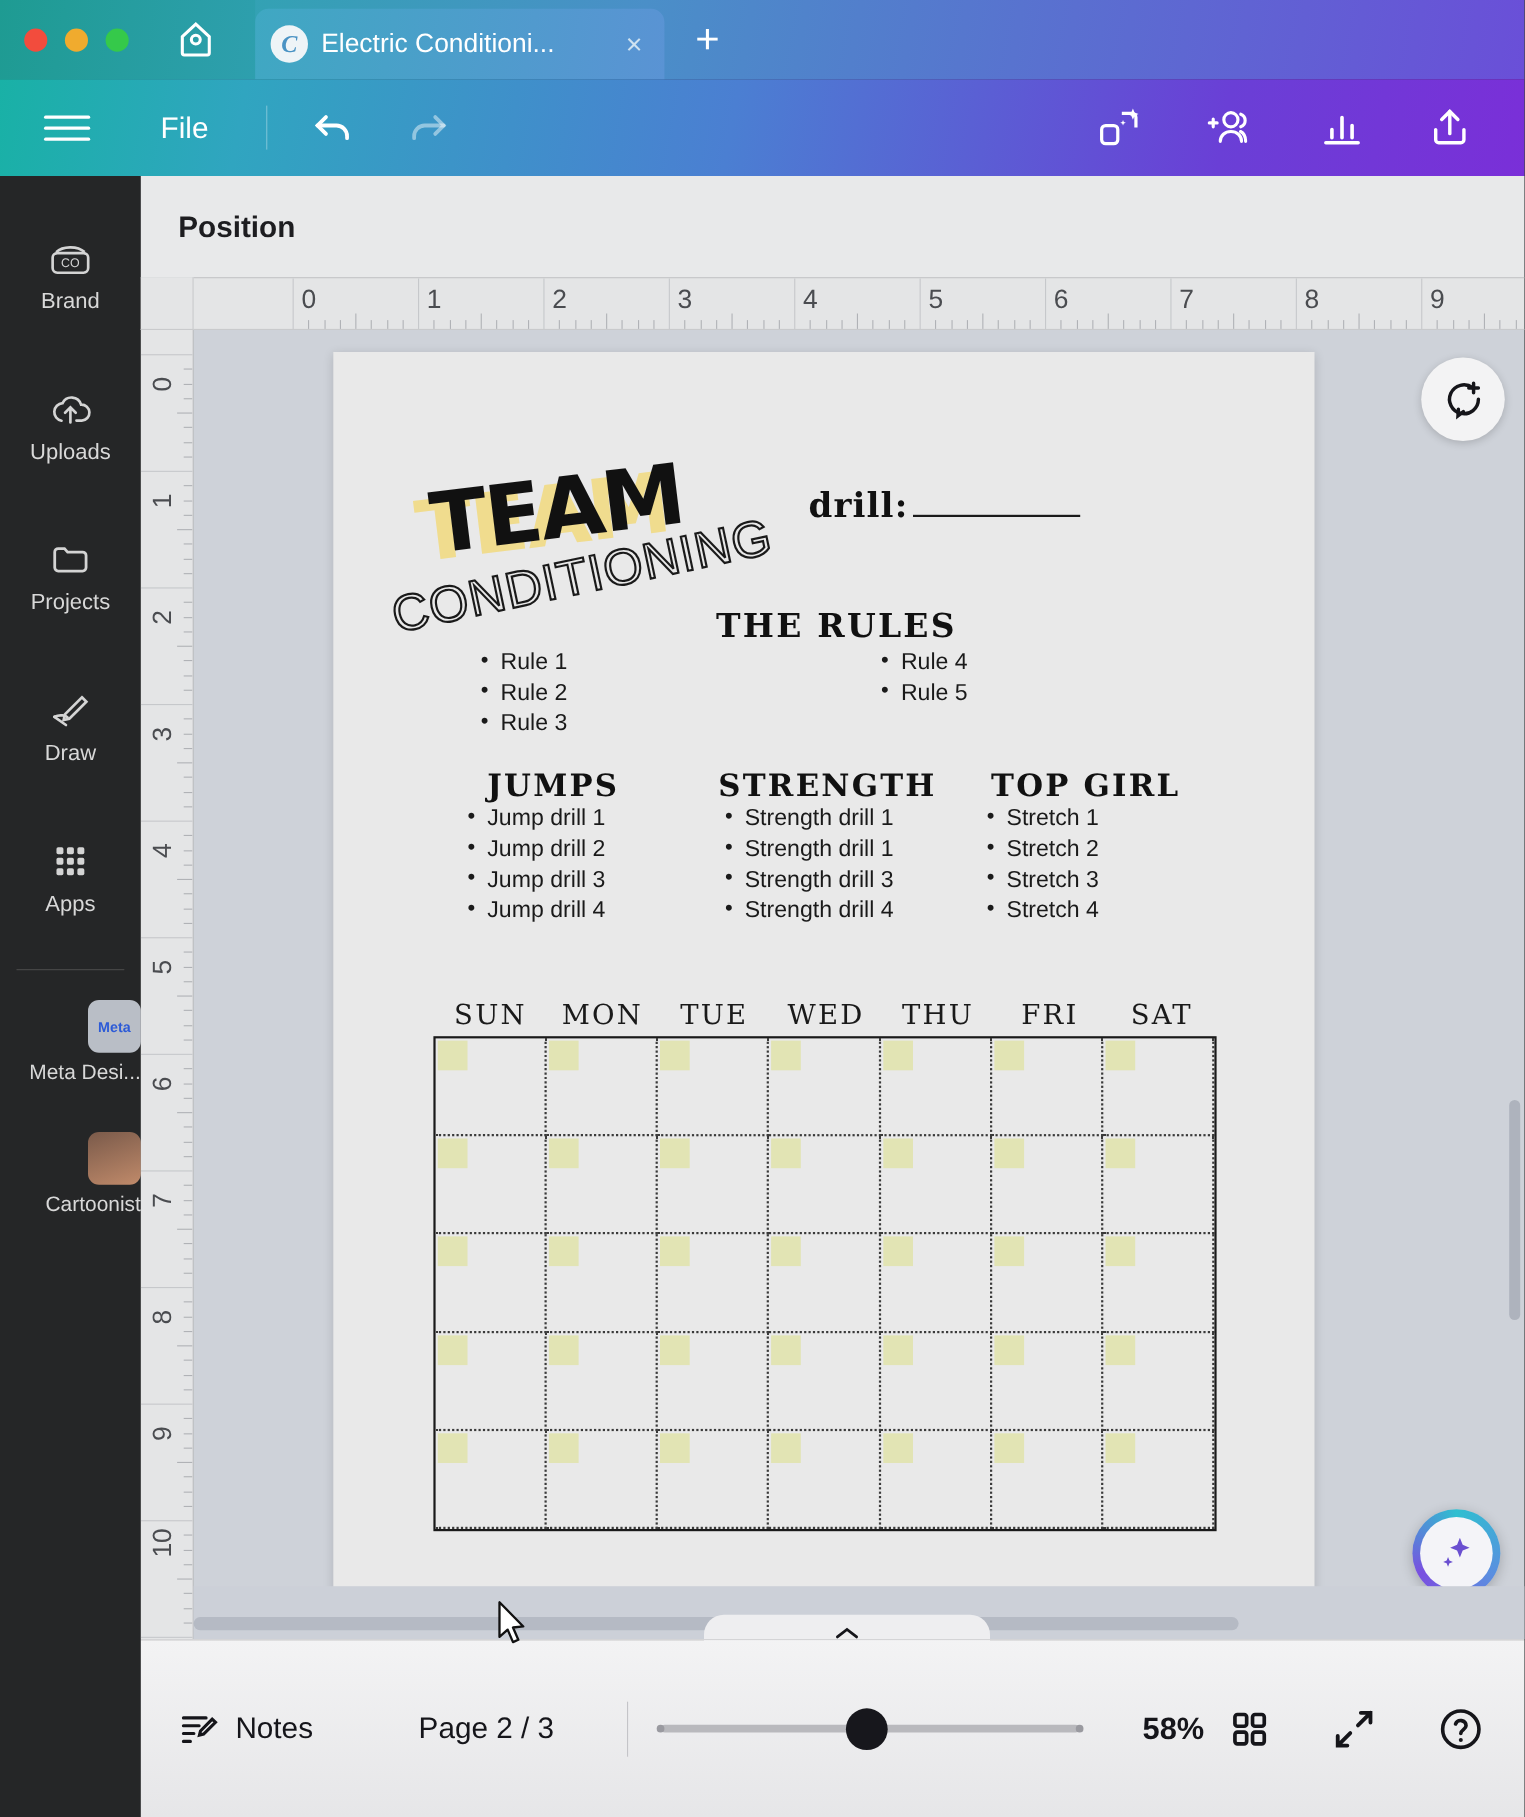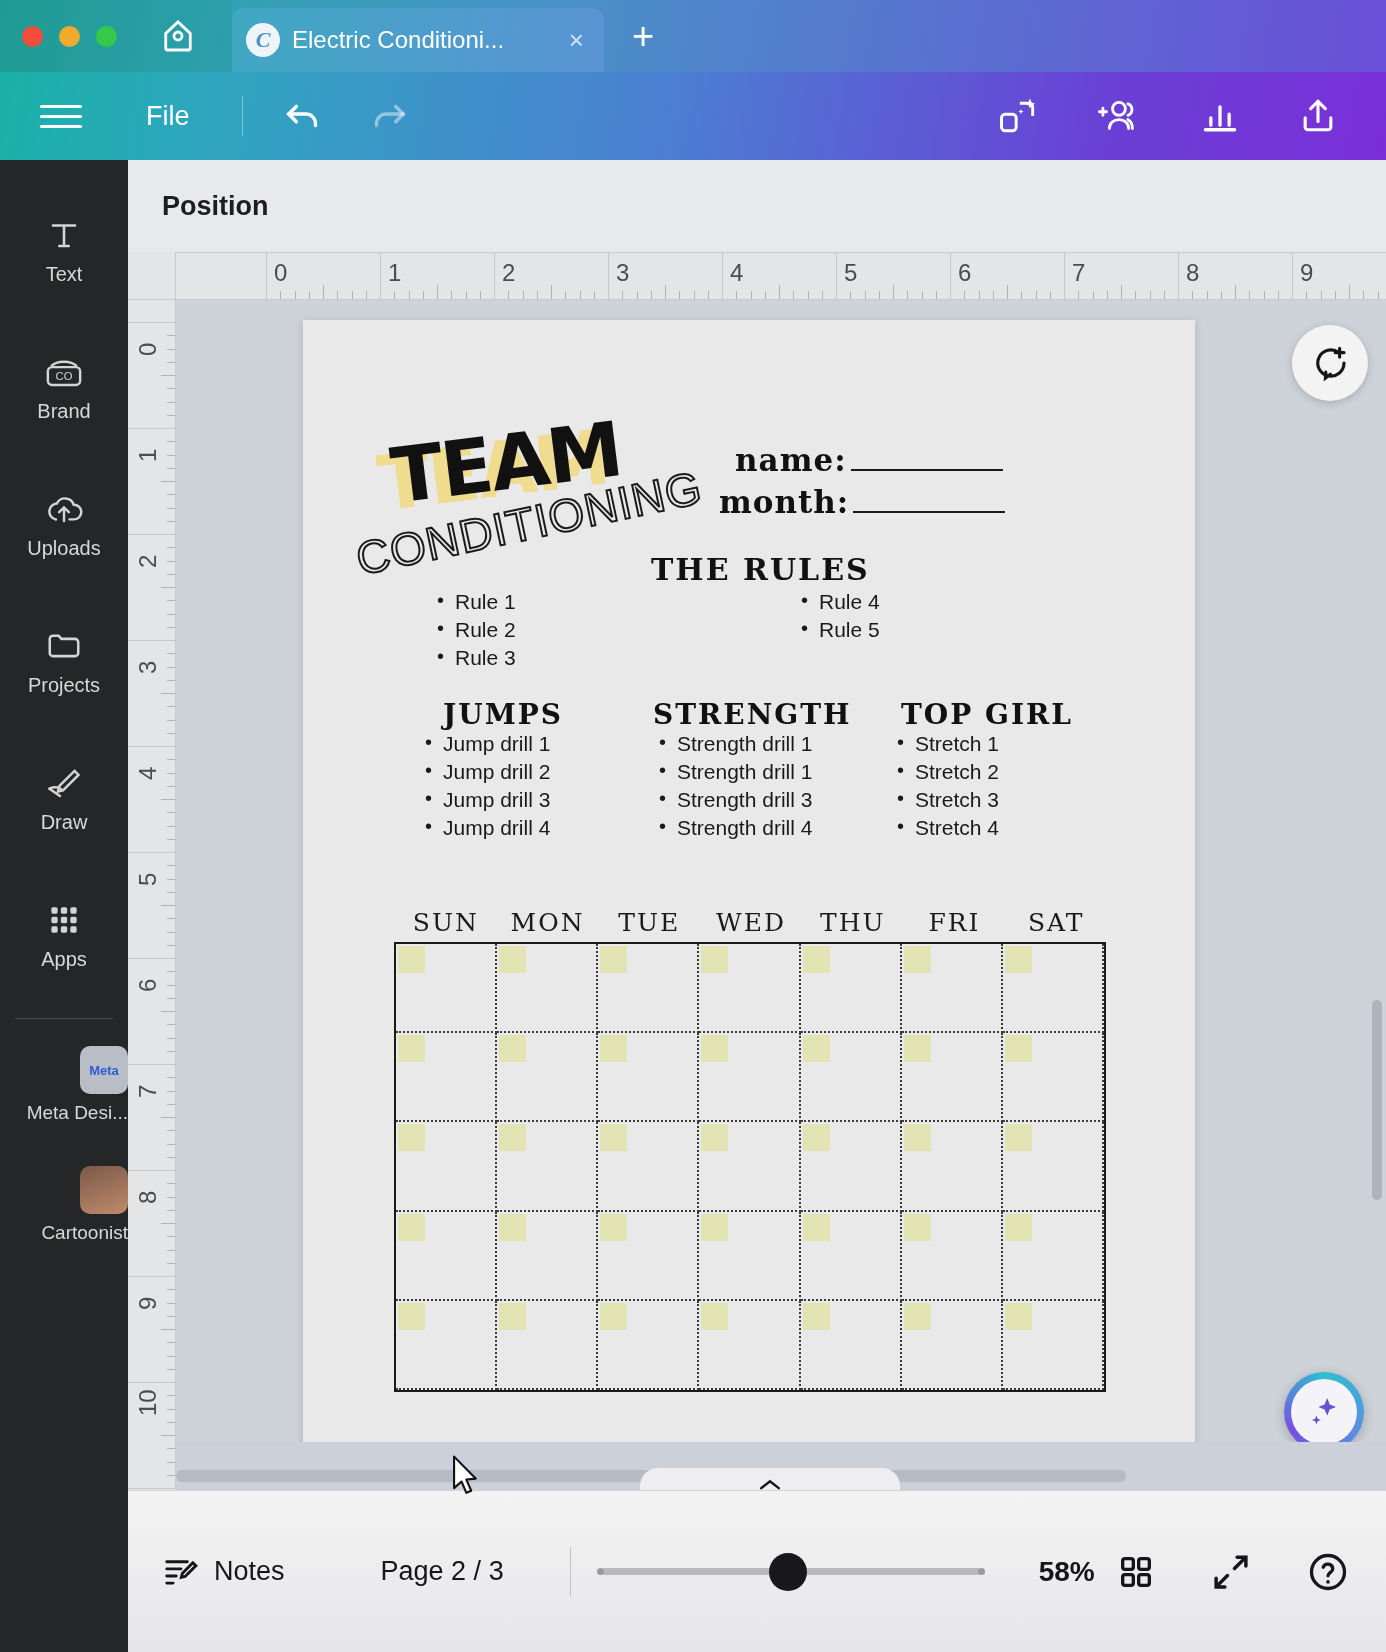--- a/index.html
+++ b/index.html
@@ -261,28 +261,20 @@
           <path d="M5 13v5a1.5 1.5 0 0 0 1.5 1.5h11A1.5 1.5 0 0 0 19 18v-5"></path>
         </svg>
       </div>
     </div>
   </div>
 
   <div class="rail">
 
 
 
-    <div class="rail-item">
-      <span>
-        <svg width="38" height="38" viewBox="0 0 24 24" fill="none" stroke="#d4d4d4" stroke-width="1.6" stroke-linecap="round">
-          <path d="M5 6h14M12 6v13M9 19h6"></path>
-        </svg>
-      </span>
-      <span class="rail-label">Text</span>
-    </div>
 
     <div class="rail-item">
       <span>
         <svg width="42" height="38" viewBox="0 0 26 22" fill="none" stroke="#d4d4d4" stroke-width="1.5">
           <rect x="3" y="8" width="20" height="11" rx="2.6"></rect>
           <path d="M5 7.4c3.6-3.4 11.8-3.8 16 0"></path>
           <text x="13" y="16" font-size="7" fill="#d4d4d4" stroke="none" text-anchor="middle" font-family="Liberation Sans, sans-serif">CO</text>
         </svg>
       </span>
       <span class="rail-label">Brand</span>
@@ -550,25 +542,21 @@
   <div class="canvas-area">
 
     <div class="page">
 
       <div class="logo-wrap">
         <div class="logo-team">TEAM</div>
         <div class="logo-cond">CONDITIONING</div>
       </div>
 
       <div class="field" style="left:432px; top:122px;">
-        <span class="field-label">name:</span>
-        <span class="field-line"></span>
-      </div>
-      <div class="field" style="left:416px; top:164px;">
-        <span class="field-label">month:</span>
+        <span class="field-label">drill:</span>
         <span class="field-line"></span>
       </div>
 
       <div class="sec-title rules-title">THE RULES</div>
       <ul class="ul" id="rulesCol1" style="position:absolute; left:132px; top:268px;">
           <li>Rule 1</li>
           <li>Rule 2</li>
           <li>Rule 3</li>
         </ul>
       <ul class="ul" id="rulesCol2" style="position:absolute; left:496px; top:268px;">

